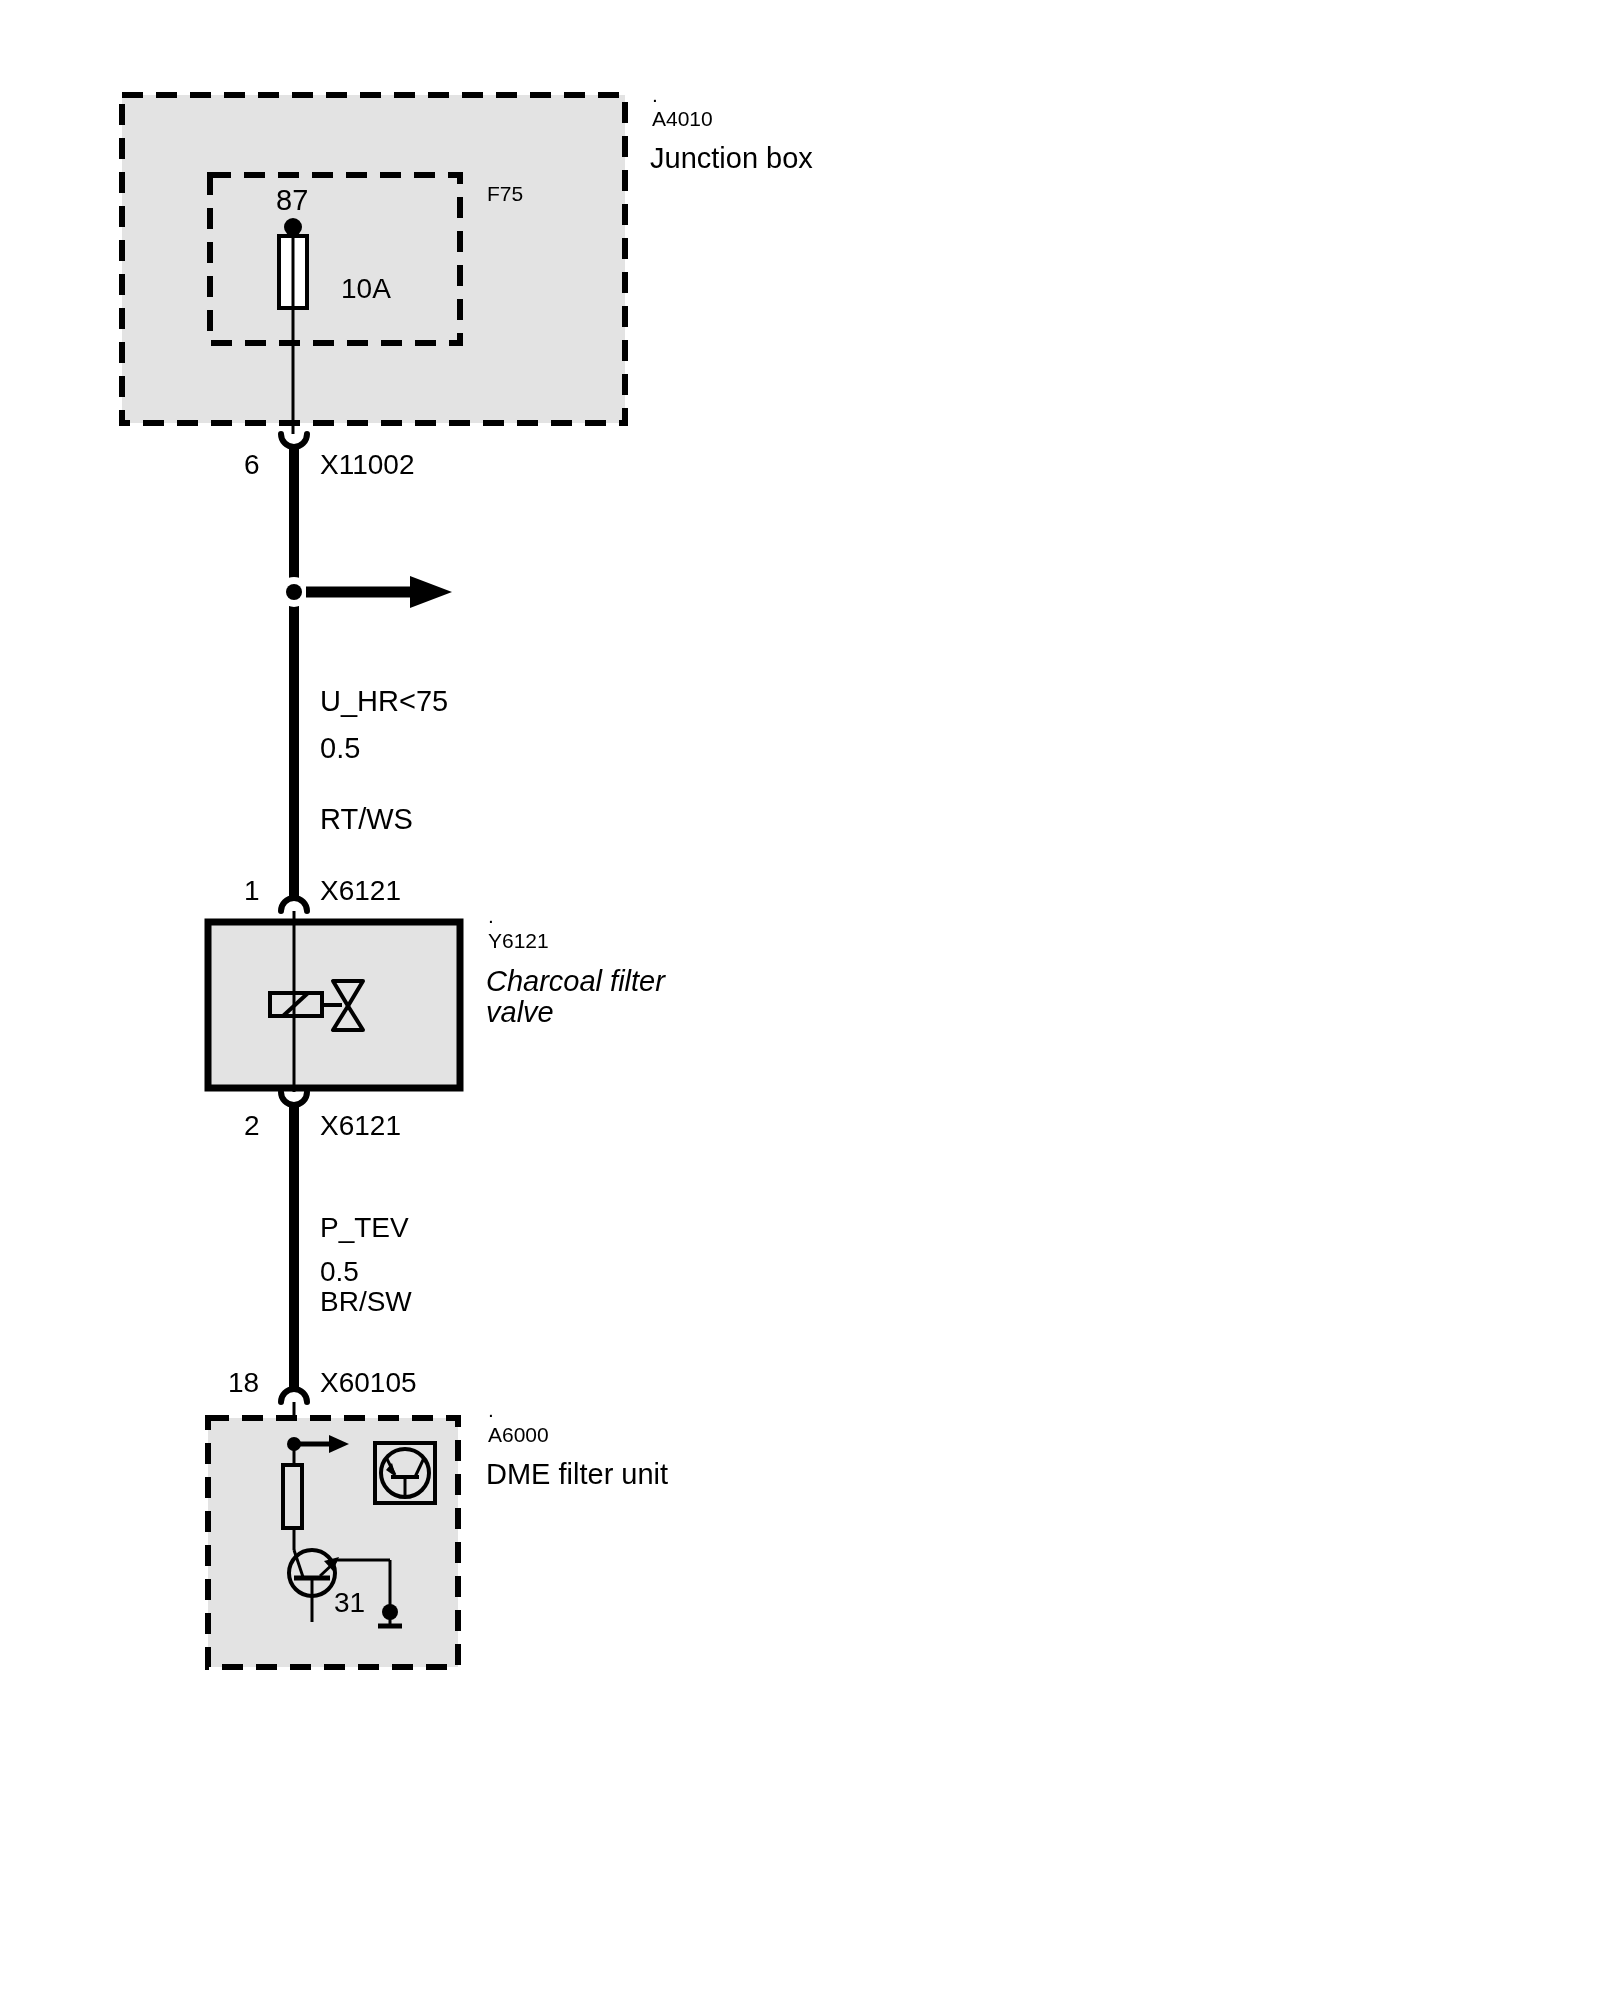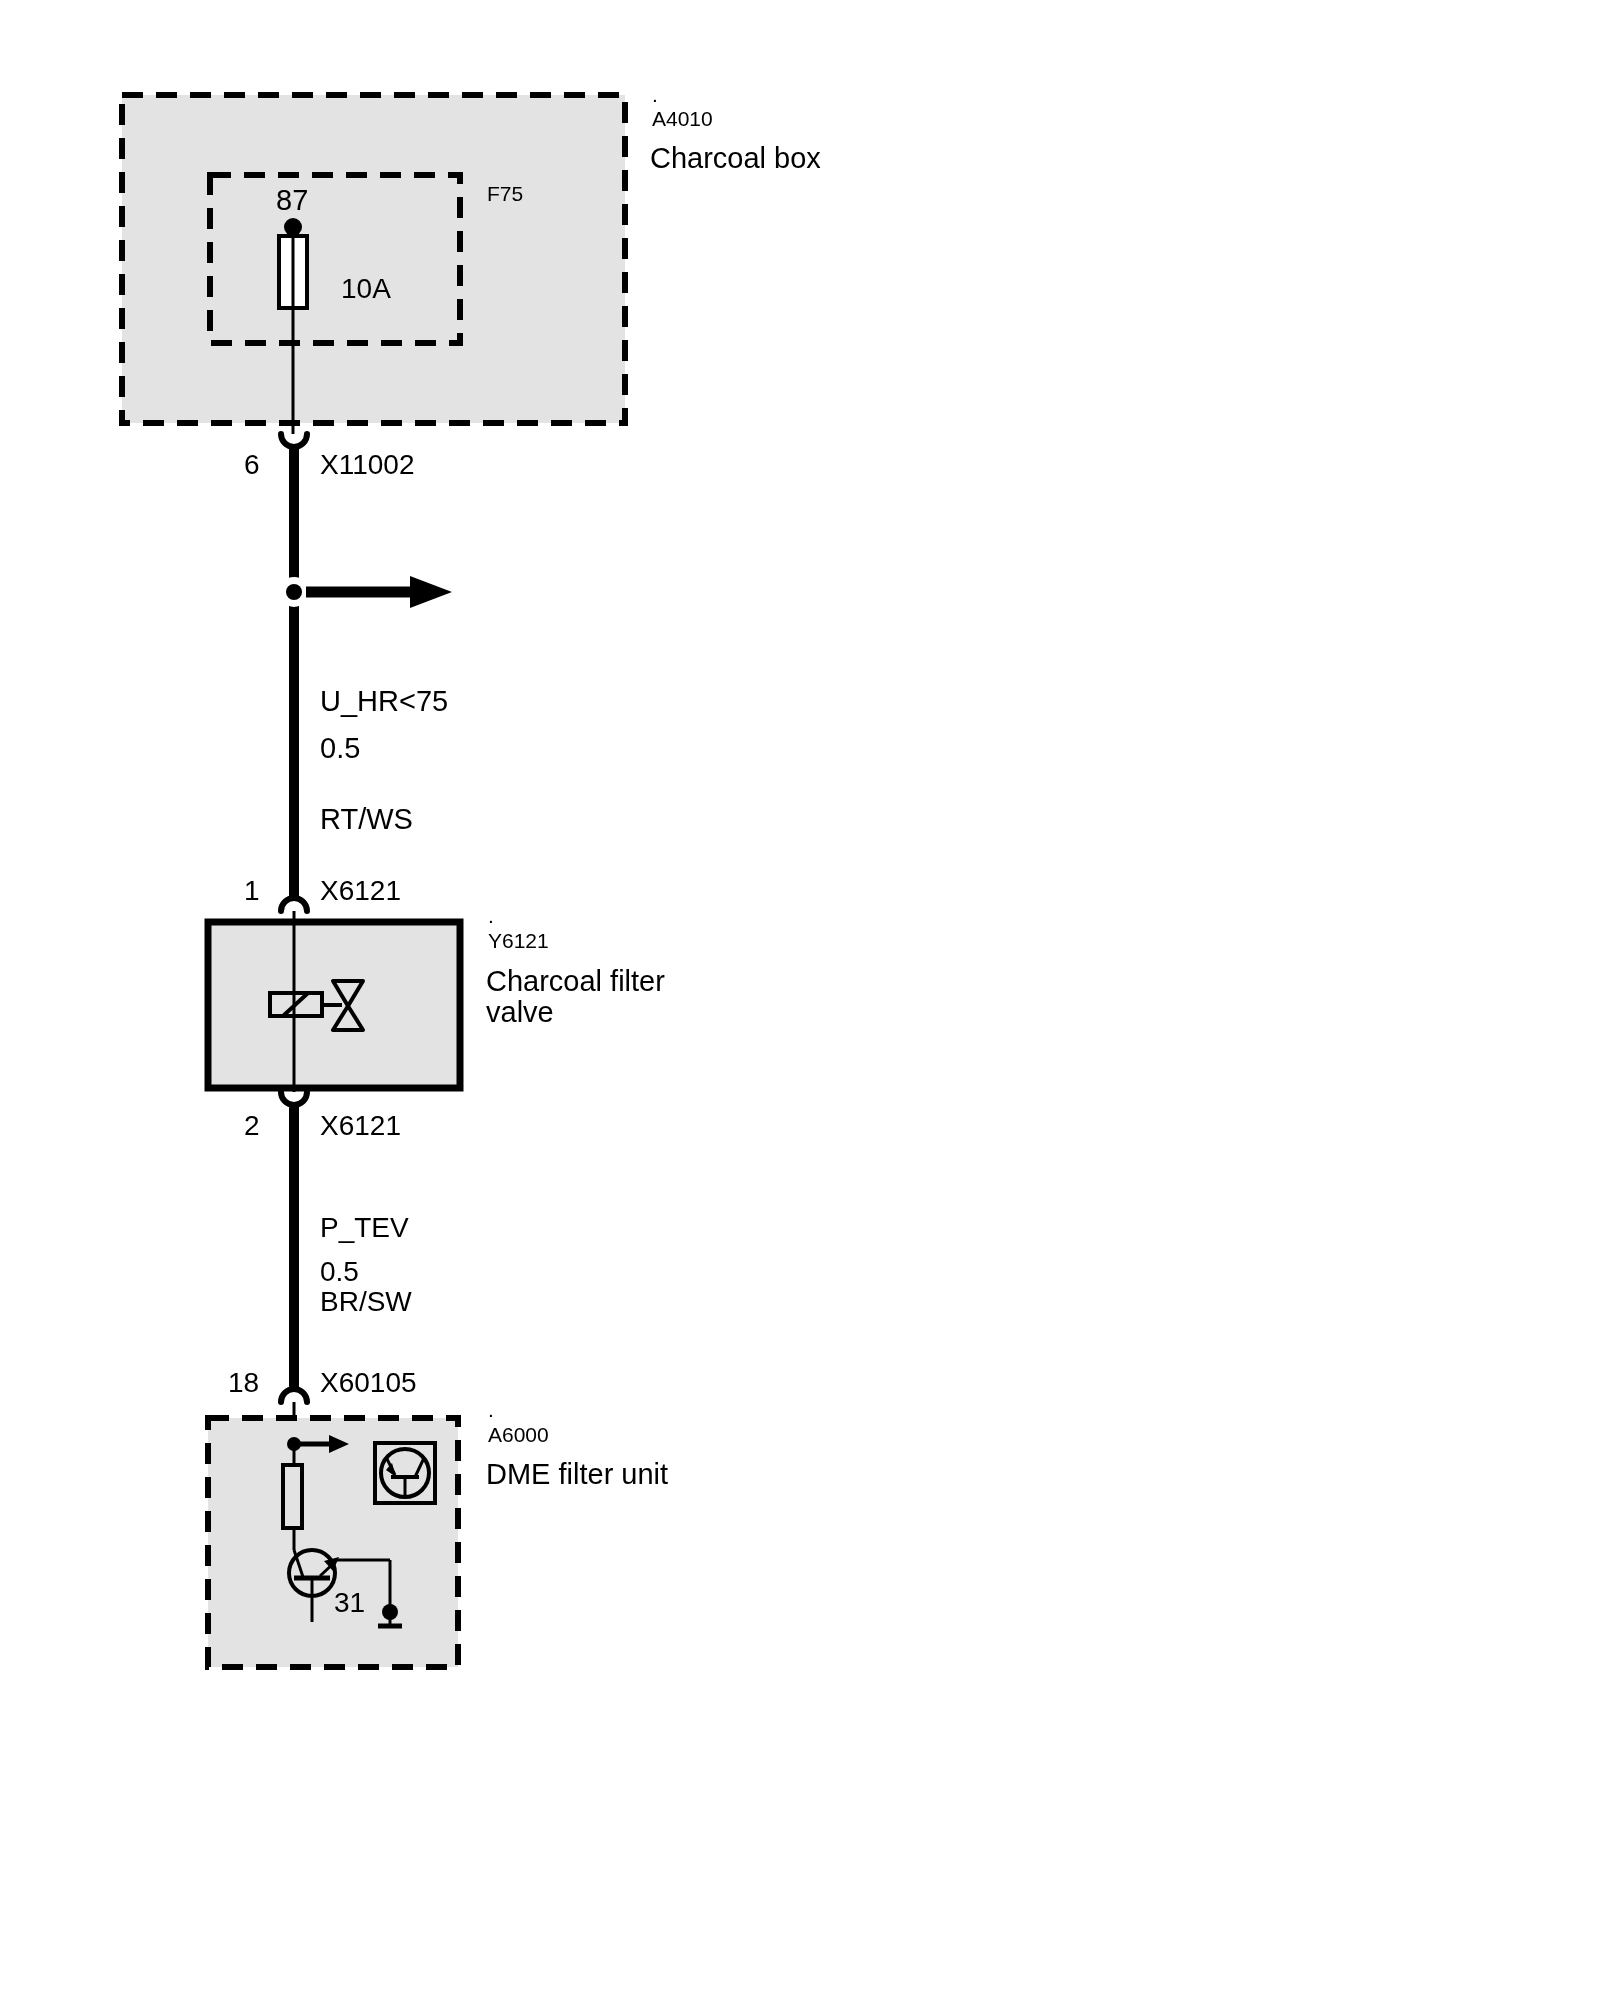--- a/index.html
+++ b/index.html
@@ -6,21 +6,21 @@
   #canvas{
     position:relative;width:1600px;height:2000px;background:#ffffff;overflow:hidden;
     font-family:"Liberation Sans","DejaVu Sans",sans-serif;color:#000;
   }
   #diagram-svg{position:absolute;left:0;top:0;}
   .lbl{position:absolute;white-space:pre;line-height:1.08;color:#000;}
   .sm{font-size:21px;}
   .md{font-size:28px;}
   .lg{font-size:29px;}
   .xl{font-size:28px;}
-  .wrap{white-space:normal;}
+  .wrap{white-space:normal;font-style:italic;}
 </style>
 </head>
 <body>
 
 <div id="canvas">
 
   <svg id="diagram-svg" width="1600" height="2000" viewBox="0 0 1600 2000">
 
     <g>
       <rect x="122" y="95" width="503" height="328" fill="#e3e3e3" stroke="#000" stroke-width="6" stroke-dasharray="21 13"></rect>
@@ -129,21 +129,21 @@
       <line x1="391" y1="1477" x2="419" y2="1477" stroke="#000" stroke-width="4"></line>
       <line x1="405" y1="1477" x2="405" y2="1495" stroke="#000" stroke-width="3"></line>
       <line x1="386" y1="1457" x2="395" y2="1475" stroke="#000" stroke-width="3"></line>
       <line x1="415" y1="1477" x2="424" y2="1458" stroke="#000" stroke-width="3"></line>
       <polygon points="396,1477 386,1470 392,1463" fill="#000"></polygon>
     </g>
   </svg>
 
   <div class="lbl sm" style="left:652px;top:84px">.</div>
   <div class="lbl sm" style="left:652px;top:108px">A4010</div>
-  <div class="lbl lg" style="left:650px;top:143px">Charcoal box</div>
+  <div class="lbl lg" style="left:650px;top:143px">Junction box</div>
   <div class="lbl sm" style="left:487px;top:183px">F75</div>
   <div class="lbl lg" style="left:276px;top:185px">87</div>
   <div class="lbl md" style="left:341px;top:274px">10A</div>
 
   <div class="lbl md" style="left:244px;top:450px">6</div>
   <div class="lbl md" style="left:320px;top:450px">X11002</div>
 
   <div class="lbl lg" style="left:320px;top:686px">U_HR&lt;75</div>
   <div class="lbl lg" style="left:320px;top:733px">0.5</div>
   <div class="lbl lg" style="left:320px;top:804px">RT/WS</div>

